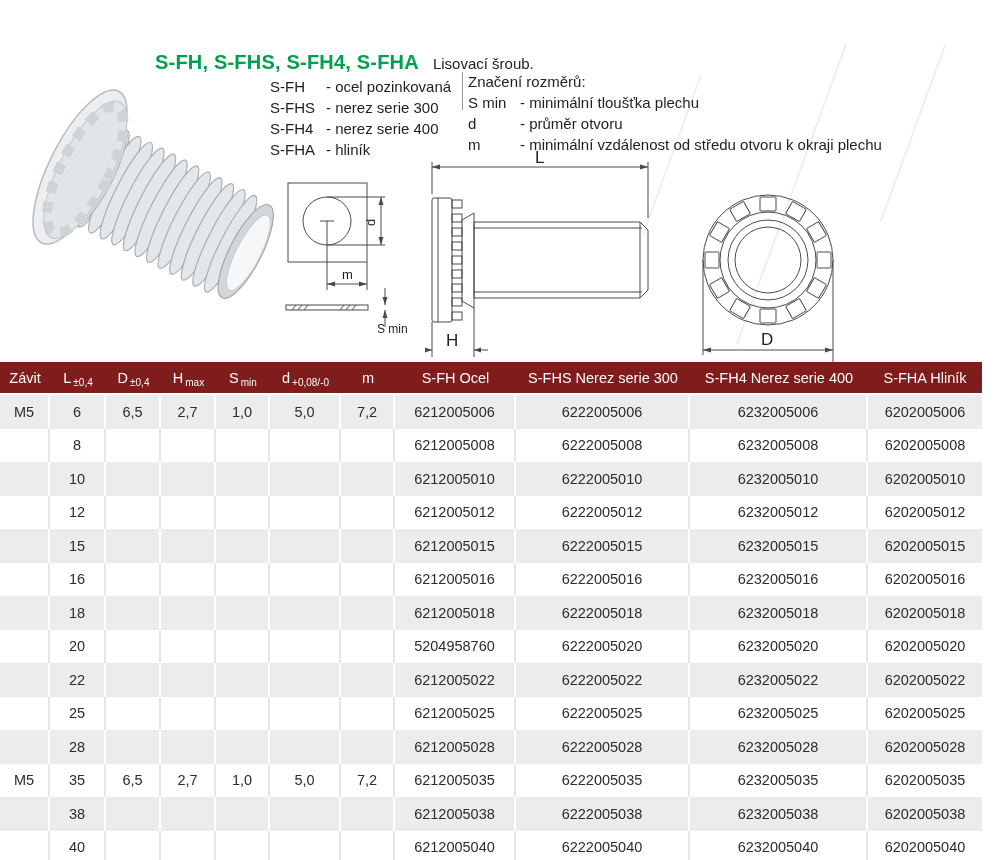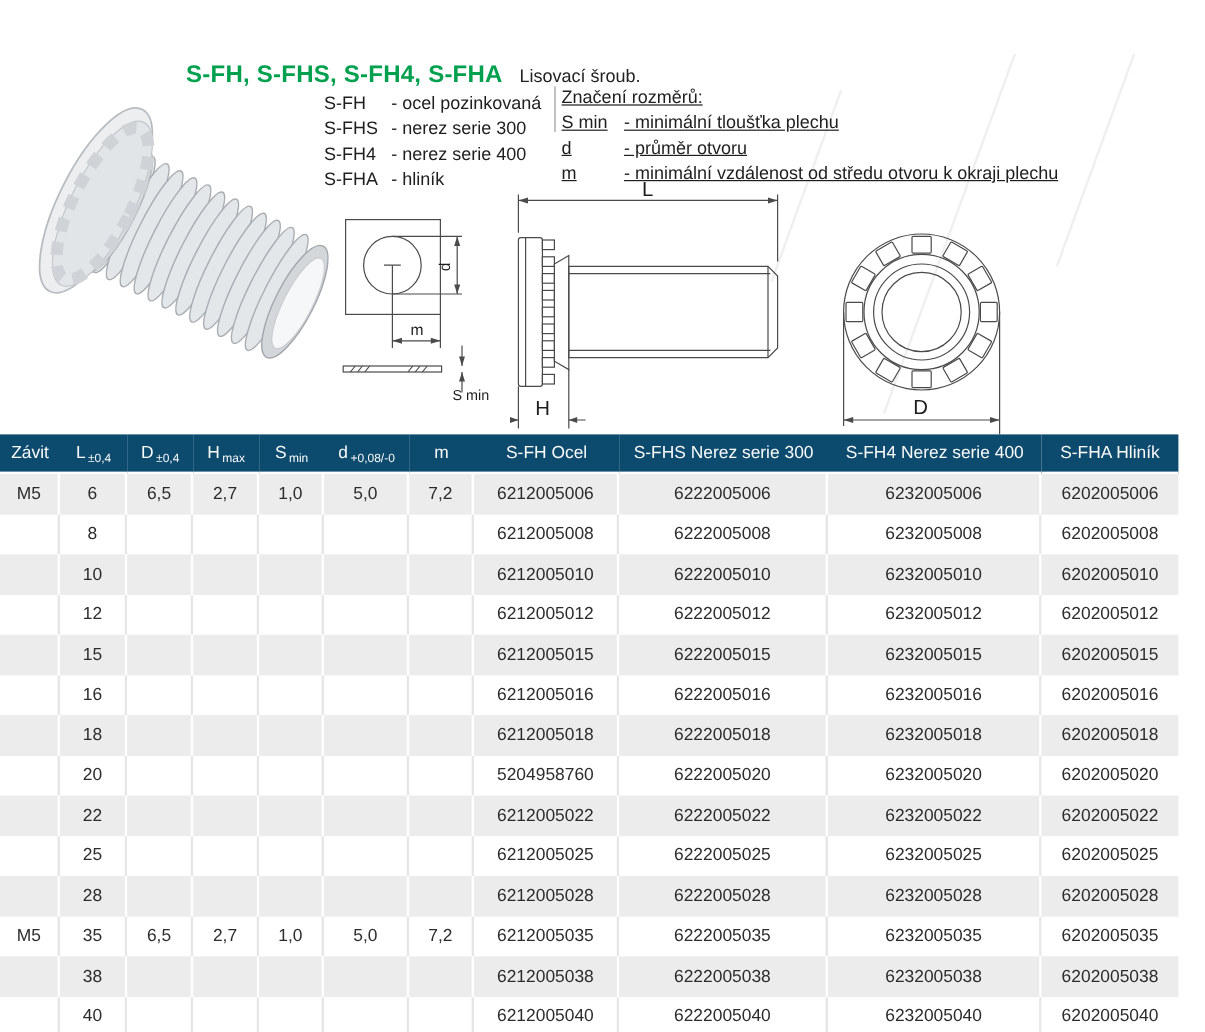--- a/index.html
+++ b/index.html
@@ -12,37 +12,37 @@
   
   .title-row { position:absolute; left:155px; top:6px; display:flex; align-items:baseline; white-space:nowrap; }
   .title-codes { color:#00a04e; font-size:20px; font-weight:bold; letter-spacing:.2px; }
   .title-suffix { font-size:15px; color:#222; margin-left:14px; }
 
   .materials { position:absolute; left:270px; top:31px; font-size:15px; }
   .materials .m-row { display:flex; height:21px; line-height:21px; }
   .materials .m-code { width:56px; }
 
   .legend-divider { position:absolute; left:462px; top:27px; width:1px; height:38px; background:#9a9a9a; }
-  .legend { position:absolute; left:468px; top:26px; font-size:15px;text-decoration:underline; }
+  .legend { position:absolute; left:468px; top:26px; font-size:15px; }
   .legend .l-title { height:21px; line-height:21px; }
   .legend .l-row { display:flex; height:21px; line-height:21px; }
   .legend .l-sym { width:52px; }
 
   
   .hero { position:absolute; left:2px; top:20px; }
   .dwg-plate { position:absolute; left:278px; top:125px; }
   .dwg-side { position:absolute; left:425px; top:105px; }
   .dwg-front { position:absolute; left:695px; top:140px; }
   svg .thin { stroke:#4a4a4a; stroke-width:1; fill:none; }
   svg .dimtxt { font-family:"Liberation Sans", sans-serif; fill:#1e1e1e; }
 
   
   .table-wrap { position:absolute; left:0; top:317px; width:982px; }
   table { width:982px; table-layout:fixed; border-collapse:separate; border-spacing:0; }
-  thead th { background:#0c4a6e; color:#fafafa; font-weight:normal; font-size:14.5px; height:33px;
+  thead th { background:#7f1d1d; color:#fafafa; font-weight:normal; font-size:14.5px; height:33px;
              text-align:center; border-bottom:2px solid #fff; padding:0 2px; white-space:nowrap; overflow:hidden; }
   thead th .sub { font-size:10px; margin-left:2px; position:relative; top:3px; }
   tbody td { height:33.5px; text-align:center; font-size:14.5px; color:#2c2c2c;
              border-right:2px solid #e6e6e6; background:#fff; white-space:nowrap; overflow:hidden; }
   tbody td:last-child { border-right:none; }
   tbody tr:nth-child(odd) td { background:#ececec; border-right-color:#fff; }
 </style>
 </head>
 <body>
 

